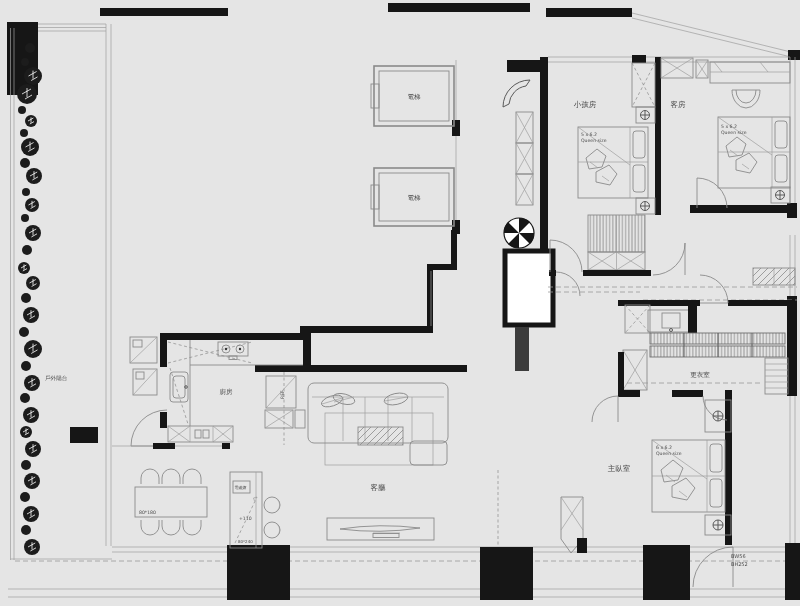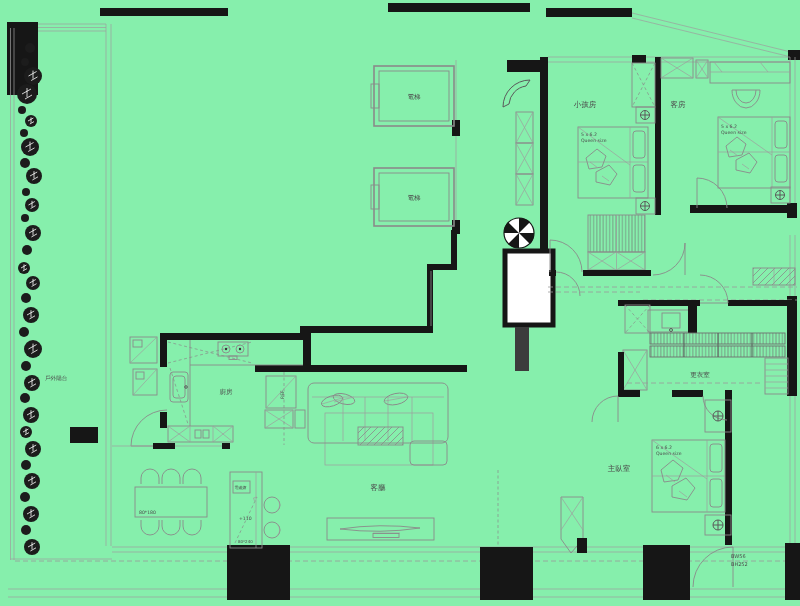--- a/index.html
+++ b/index.html
@@ -1,16 +1,16 @@
 <!DOCTYPE html>
 <html><head>
 <meta charset="utf-8">
 <style>
   html,body{margin:0;padding:0;background:#ffffff;}
-  .canvas{position:relative;width:800px;height:606px;background:#86efac;overflow:hidden;
+  .canvas{position:relative;width:800px;height:606px;background:#e5e5e5;overflow:hidden;
           font-family:"DejaVu Sans","Liberation Sans",sans-serif;}
   svg{display:block}
   .wall{fill:#161616;stroke:none}
   .ln{stroke:#8a8a8a;stroke-width:0.9;fill:none}
   .lnd{stroke:#5a5a5a;stroke-width:1;fill:none}
   .thin{stroke:#9d9d9d;stroke-width:0.7;fill:none}
   .dash{stroke:#9a9a9a;stroke-width:0.8;fill:none;stroke-dasharray:5 3}
   .dash2{stroke:#8a8a8a;stroke-width:0.7;fill:none;stroke-dasharray:3 2.5}
   .furnT{stroke:#8a8a8a;stroke-width:0.9;fill:none}
   .roomlabel{font-size:7.5px;fill:#4c4c4c;text-anchor:middle}

